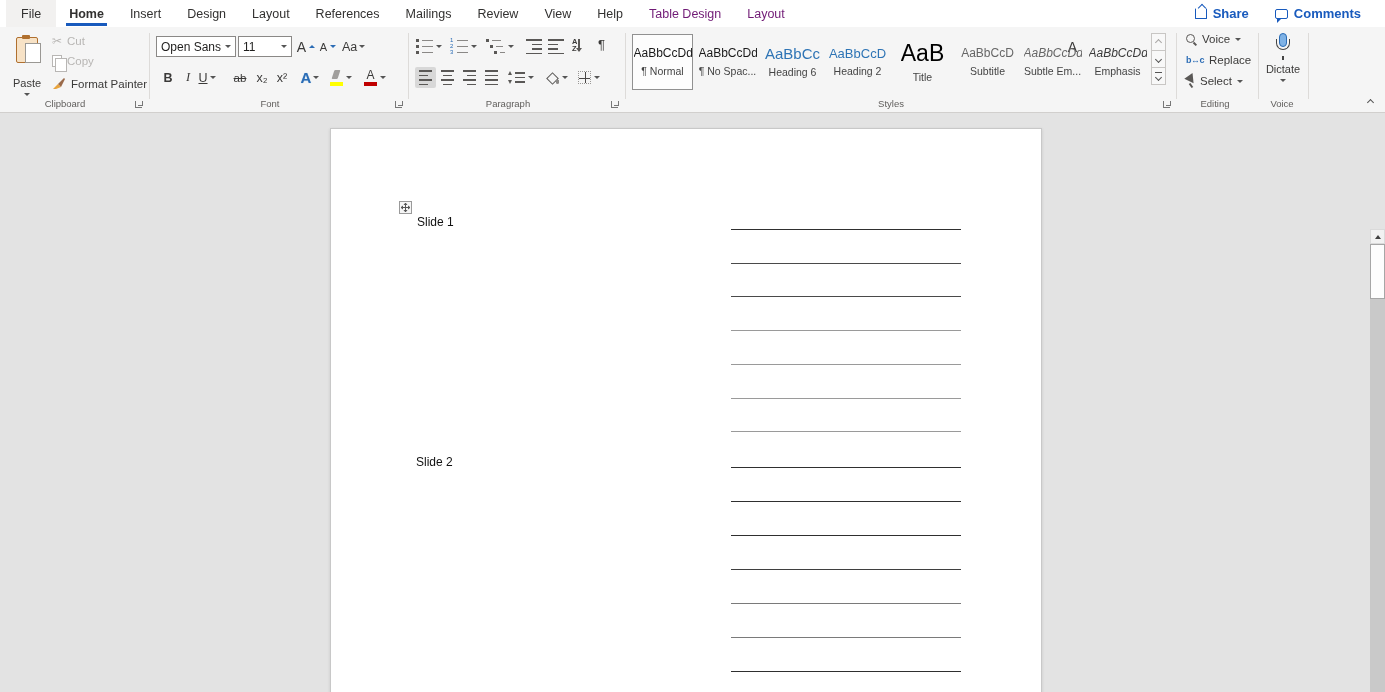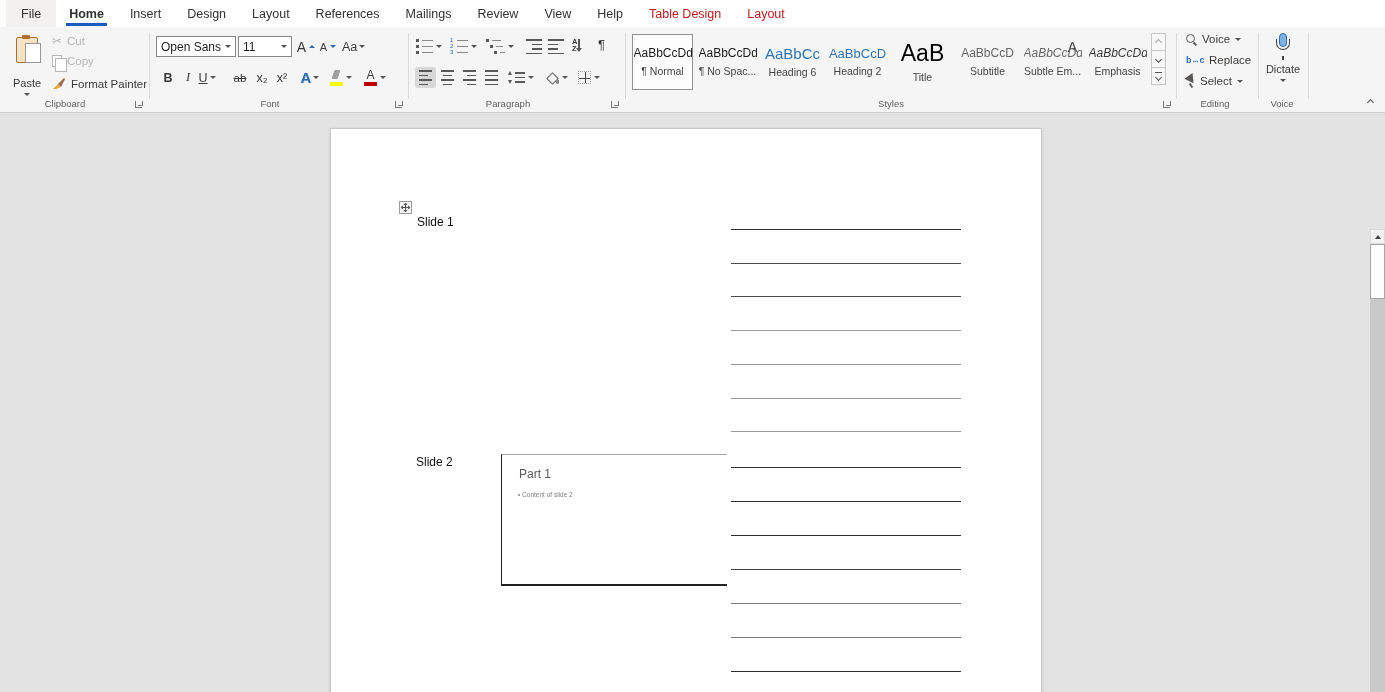--- a/index.html
+++ b/index.html
@@ -6,21 +6,21 @@
   html,body { width:1385px; height:692px; overflow:hidden; font-family:"Liberation Sans", sans-serif; background:#e3e3e3; }
   .app { position:relative; width:1385px; height:692px; }
 
   
   .tabbar { position:absolute; left:0; top:0; width:100%; height:27px; background:#ffffff; display:flex; align-items:stretch; }
   .tabs { display:flex; align-items:stretch; padding-left:6px; }
   .tab { position:relative; display:flex; align-items:center; padding:0 13px; font-size:12.5px; color:#323130; cursor:default; white-space:nowrap; }
   .tab.file { background:#f2f1f0; padding:0 15px; }
   .tab.active { font-weight:bold; }
   .tab.active::after { content:""; position:absolute; left:10px; right:10px; bottom:1px; height:3px; background:#185abd; }
-  .tab.contextual { color:#b91c1c; }
+  .tab.contextual { color:#701a75; }
   .tabbar-right { margin-left:auto; display:flex; align-items:center; gap:10px; padding-right:16px; }
   .tb-btn { display:flex; align-items:center; gap:6px; color:#185abd; font-size:13px; font-weight:bold; padding:3px 8px; border-radius:3px; }
   .share-glyph { position:relative; width:12px; height:11px; border:1.6px solid #185abd; border-top-color:transparent; border-radius:1px; }
   .share-glyph::after { content:""; position:absolute; left:3px; top:-4px; width:5px; height:5px; border-top:1.6px solid #185abd; border-right:1.6px solid #185abd; transform:rotate(-45deg); }
   .comment-glyph { position:relative; width:13px; height:10px; border:1.6px solid #185abd; border-radius:2px; }
   .comment-glyph::after { content:""; position:absolute; left:1px; bottom:-5px; border-left:4px solid #185abd; border-bottom:4px solid transparent; }
 
   
   .ribbon { position:absolute; left:0; top:27px; width:100%; height:86px; background:#f5f5f5; border-bottom:1px solid #d1cfcd; }
   .rsep { position:absolute; top:6px; height:66px; width:1px; background:#dddbd9; }
@@ -149,20 +149,30 @@
         <div class="tab">Design</div>
         <div class="tab">Layout</div>
         <div class="tab">References</div>
         <div class="tab">Mailings</div>
         <div class="tab">Review</div>
         <div class="tab">View</div>
         <div class="tab">Help</div>
         <div class="tab contextual">Table Design</div>
         <div class="tab contextual">Layout</div>
       </div>
+    <div class="tabbar-right">
+      <div class="tb-btn">
+        <span class="share-glyph"></span>
+        <span>Share</span>
+      </div>
+      <div class="tb-btn">
+        <span class="comment-glyph"></span>
+        <span>Comments</span>
+      </div>
+    </div>
   </div>
 
   <div class="ribbon">
 
     <div class="paste-btn">
       <span class="clipboard-icon"></span>
       <span class="paste-label">Paste</span>
       <span class="dd" style="margin-top:4px"></span>
     </div>
     <div class="small-cmd disabled" style="left:52px; top:7px;">
@@ -475,24 +485,20 @@
       </div>
     <div class="slide-label" style="left: 86px; top: 86px;">Slide 1</div>
         <div class="note-line" style="top: 100px; background: rgb(47, 47, 47);"></div>
         <div class="note-line" style="top: 134px; background: rgb(74, 74, 74);"></div>
         <div class="note-line" style="top: 167px; background: rgb(74, 74, 74);"></div>
         <div class="note-line" style="top: 201px; background: rgb(154, 154, 154);"></div>
         <div class="note-line" style="top: 235px; background: rgb(154, 154, 154);"></div>
         <div class="note-line" style="top: 269px; background: rgb(154, 154, 154);"></div>
         <div class="note-line" style="top: 302px; background: rgb(154, 154, 154);"></div>
         <div class="slide-label" style="left: 85px; top: 326px;">Slide 2</div>
-        <div class="slide-box content-layout" style="top: 325px; height: 132px;">
-          <div class="slide-sub-title">Part 1</div>
-          <div class="slide-body-text">• Content of slide 2</div>
-        </div>
         <div class="note-line" style="top: 338px; background: rgb(47, 47, 47);"></div>
         <div class="note-line" style="top: 372px; background: rgb(47, 47, 47);"></div>
         <div class="note-line" style="top: 406px; background: rgb(47, 47, 47);"></div>
         <div class="note-line" style="top: 440px; background: rgb(63, 63, 63);"></div>
         <div class="note-line" style="top: 474px; background: rgb(122, 122, 122);"></div>
         <div class="note-line" style="top: 508px; background: rgb(122, 122, 122);"></div>
         <div class="note-line" style="top: 542px; background: rgb(47, 47, 47);"></div>
       </div>
 
     <div class="vscroll">

